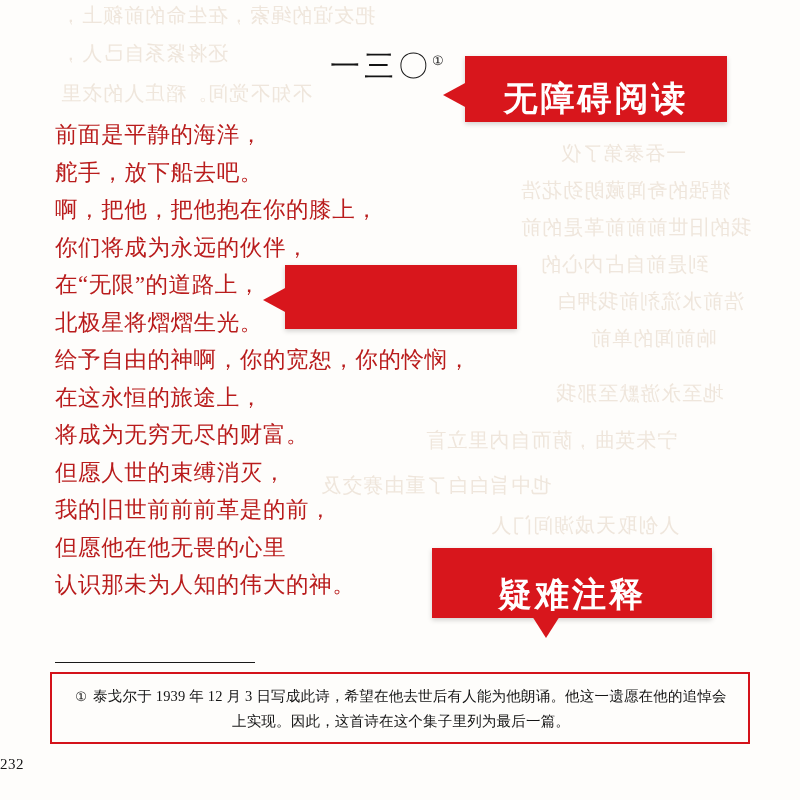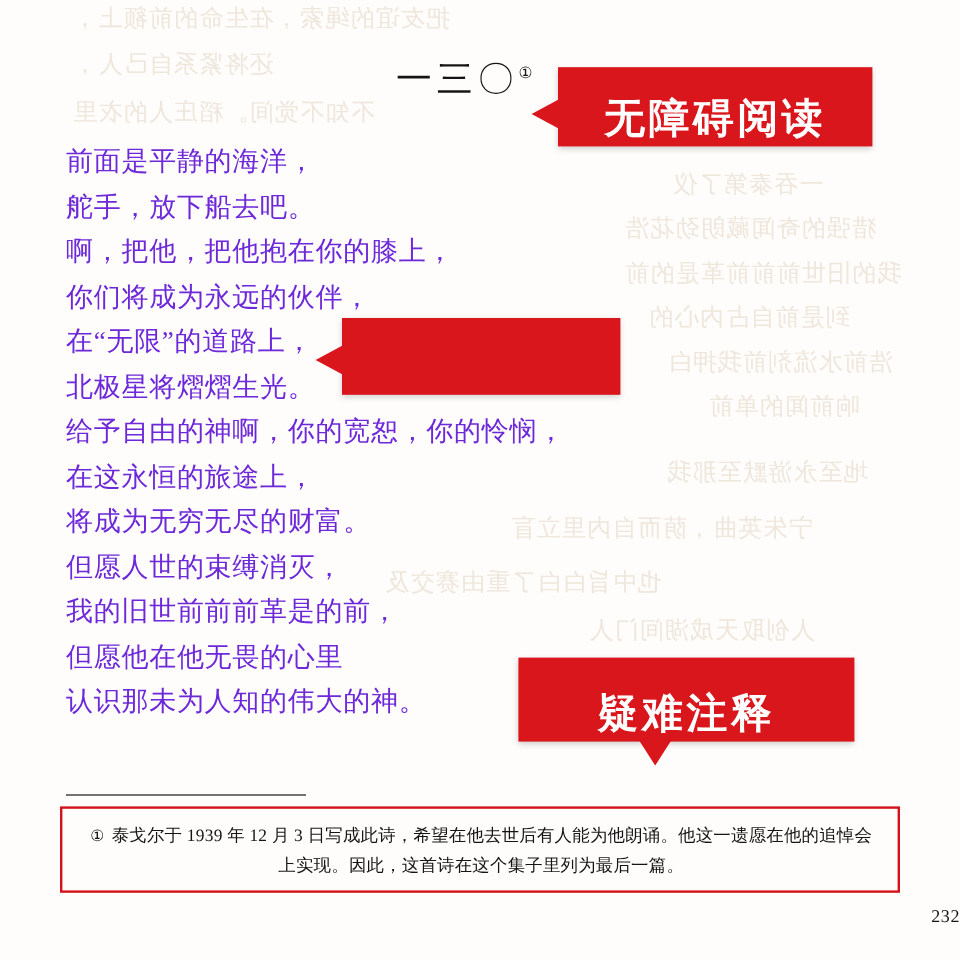--- a/index.html
+++ b/index.html
@@ -51,21 +51,21 @@
 
   .poem {
     position: absolute;
     top: 116px;
     left: 55px;
     width: 560px;
   }
   .poem .line {
     font-size: 22.5px;
     line-height: 37.5px;
-    color: #6d28d9;
+    color: #b91c1c;
     letter-spacing: 0.6px;
     white-space: nowrap;
   }
 
   .rule {
     position: absolute;
     left: 55px;
     top: 662px;
     width: 200px;
     height: 0;
@@ -92,21 +92,21 @@
   .fn-marker {
     font-size: 13px;
     margin-right: 6px;
   }
 
   .page-number {
     position: absolute;
     left: 0;
     right: 0;
     top: 756px;
-    text-align: right;
+    text-align: left;
     font-size: 15px;
     color: #171717;
     letter-spacing: 0.5px;
   }
 
   
   .badge {
     position: absolute;
     background: #d8161c;
     color: #ffffff;

